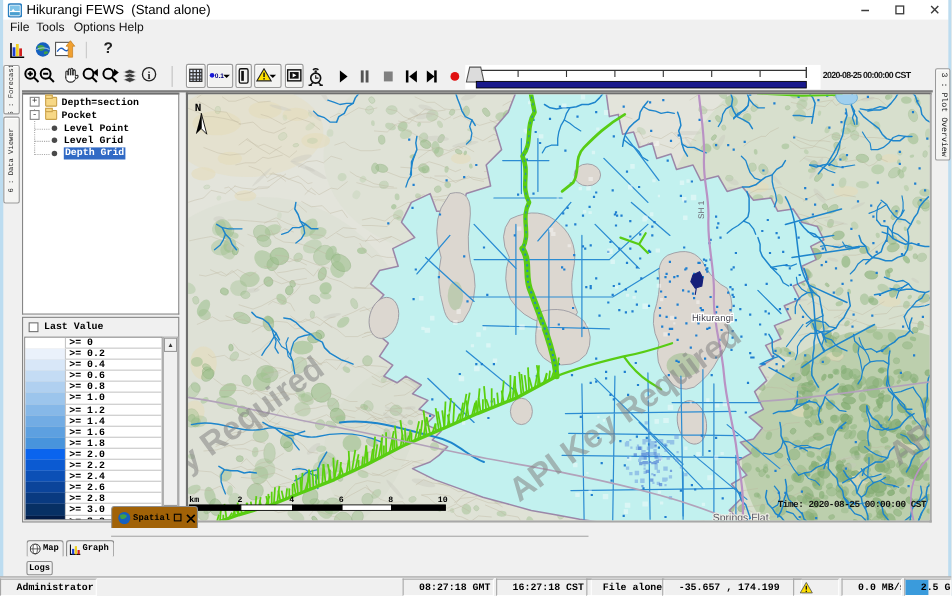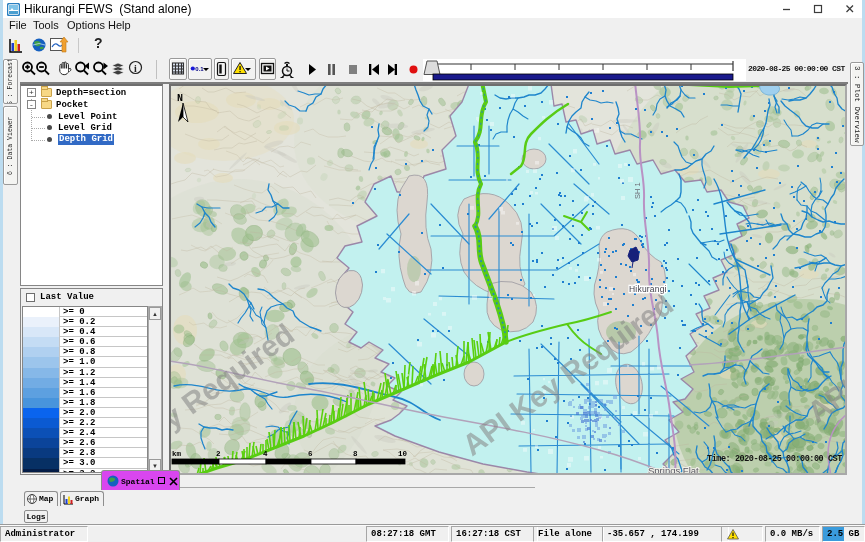--- a/index.html
+++ b/index.html
@@ -1,18 +1,18 @@
 <!DOCTYPE html>
 <html><head><meta charset="utf-8">
 <style>
 *{margin:0;padding:0;box-sizing:border-box}
 html,body{width:865px;height:542px;overflow:hidden;background:#f0f0f0;
  font-family:"Liberation Sans",sans-serif;position:relative}
 .abs{position:absolute}
-.mono{font-family:Liberation Mono, monospace}
+.mono{font-family:Liberation Sans, sans-serif}
 #edgeL{left:0;top:0;width:3px;height:542px;background:#bcdcf0}
 #edgeR{left:862px;top:0;width:3px;height:542px;background:#bcdcf0}
 #edgeB{left:0;top:539px;width:865px;height:3px;background:#bcdcf0}
 #title{left:3px;top:0;width:859px;height:18px;background:#fff}
 #titletxt{left:24px;top:2px;font-size:12px;color:#000}
 #menu{left:3px;top:18px;width:859px;height:16px;background:#f0f0f0;font-size:11px;color:#111}
 .mi{position:absolute;top:1px}
 #tb1{left:3px;top:34px;width:859px;height:23px;background:#f0f0f0}
 #tb2{left:3px;top:57px;width:859px;height:25px;background:#f0f0f0}
 #tbsep{left:20px;top:82px;width:828px;height:2px;background:#7e7e7e}
@@ -53,21 +53,21 @@
  border:2px solid #6e6e6e;border-right-color:#a8a8a8;border-bottom-color:#a8a8a8}
 .btab{position:absolute;border:1px solid #8e8e8e;border-bottom:none;background:#f0f0f0;
  border-radius:3px 3px 0 0;font-family:"Liberation Mono",monospace;font-size:8px;font-weight:bold;color:#000}
 #tabline{left:101px;top:487px;width:434px;height:1px;background:#a8a8a8}
 #logsbtn{left:24px;top:510px;width:24px;height:13px;border:1px solid #8e8e8e;border-radius:2px;
  background:#f0f0f0;font-family:"Liberation Mono",monospace;font-size:8px;font-weight:bold;
  text-align:center;line-height:11px}
 #status{left:0;top:524px;width:865px;height:18px;background:#f0f0f0;border-top:1px solid #9a9a9a;box-shadow:inset 0 1px 0 #fbfbfb}
 .scell{position:absolute;top:1px;height:16px;border:1px solid #a6a6a6;border-right-color:#fff;
  border-bottom-color:#fff;font-family:"Liberation Mono",monospace;font-size:9px;font-weight:bold;
- color:#000;white-space:nowrap;overflow:hidden;padding:2px 0 0 4px}
+ color:#000;white-space:nowrap;overflow:hidden;padding:2px 0 0 14px}
 </style></head>
 <body>
 <div class="abs" id="edgeL"></div>
 <div class="abs" id="edgeR"></div>
 <div class="abs" id="edgeB"></div>
 <div class="abs" id="title"></div>
 <svg class="abs" style="left:7px;top:3px" width="13" height="13">
  <rect x="0.5" y="0.5" width="12" height="12" rx="2" fill="#fff" stroke="#2a7fc0" stroke-width="1.5"></rect>
  <rect x="2" y="2" width="9" height="5" fill="#7fc3e8"></rect>
  <path d="M2,9 L5,5 L8,9 Z" fill="#fff"></path>
@@ -1890,21 +1890,21 @@
 </div>
 <div class="btab" style="left:60px;top:491px;width:44px;height:15px">
  <svg width="11" height="11" style="position:absolute;left:2px;top:2px">
   <path d="M1,1 L1,10 L10,10" stroke="#000" stroke-width="1" fill="none"></path>
   <rect x="2.5" y="5" width="2" height="5" fill="#2040d0"></rect>
   <rect x="5" y="2.5" width="2" height="7.5" fill="#f0d020"></rect>
   <rect x="7.5" y="6" width="2" height="4" fill="#d02020"></rect>
  </svg>
  <span style="position:absolute;left:14px;top:2px">Graph</span>
 </div>
-<div class="btab" style="left:101px;top:470px;width:79px;height:20px;background:#d946ef">
+<div class="btab" style="left:101px;top:460px;width:79px;height:20px;background:#a16207">
  <svg width="12" height="12" style="position:absolute;left:5px;top:4px">
   <circle cx="6" cy="6" r="5.5" fill="#1560c0"></circle>
   <path d="M2,3.5 Q5,1.5 8,3.5 Q9,5 6,6.5 Q3,7.5 2.5,6 Z" fill="#3fa048"></path>
  </svg>
  <span style="position:absolute;left:19px;top:6px">Spatial</span>
  <div style="position:absolute;left:56px;top:6px;width:7px;height:7px;border:1.4px solid #000"></div>
  <svg width="9" height="9" style="position:absolute;left:67px;top:6px">
   <path d="M1,1 L8,8 M8,1 L1,8" stroke="#000" stroke-width="1.6"></path>
  </svg>
 </div>

